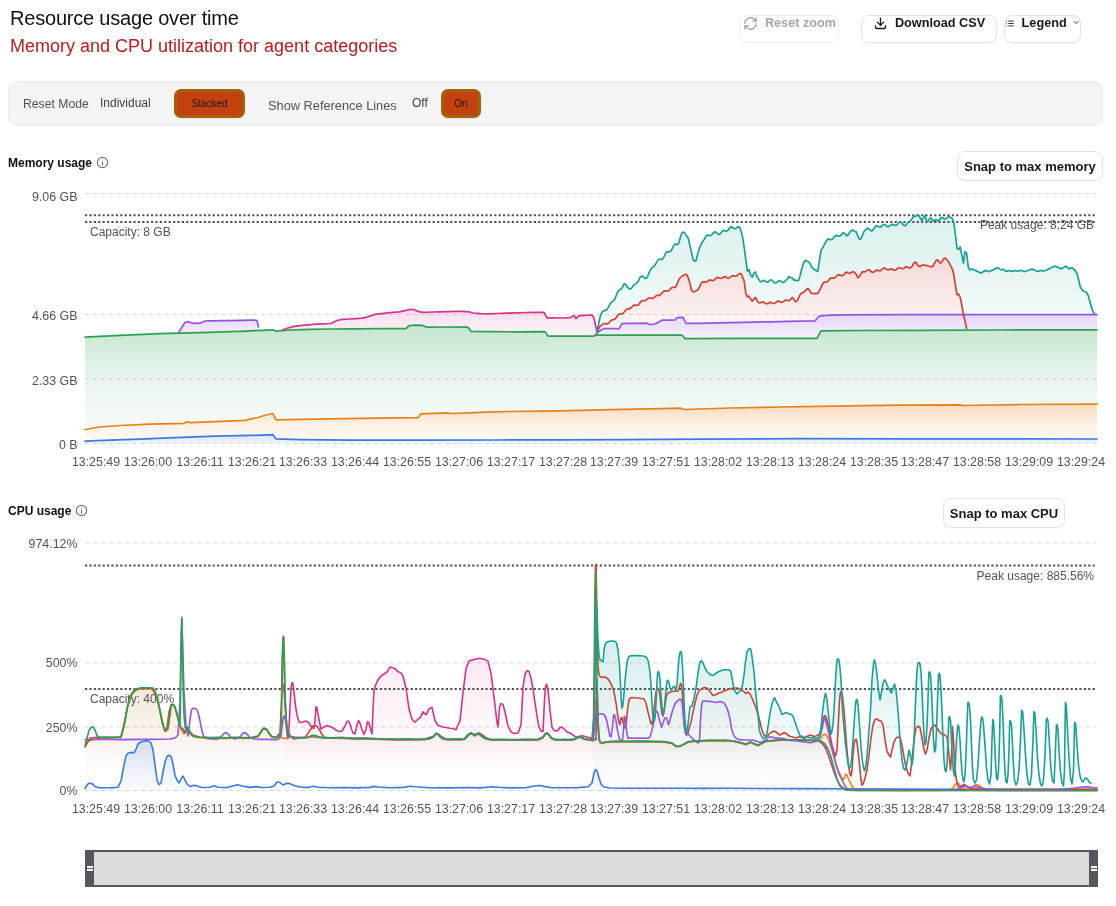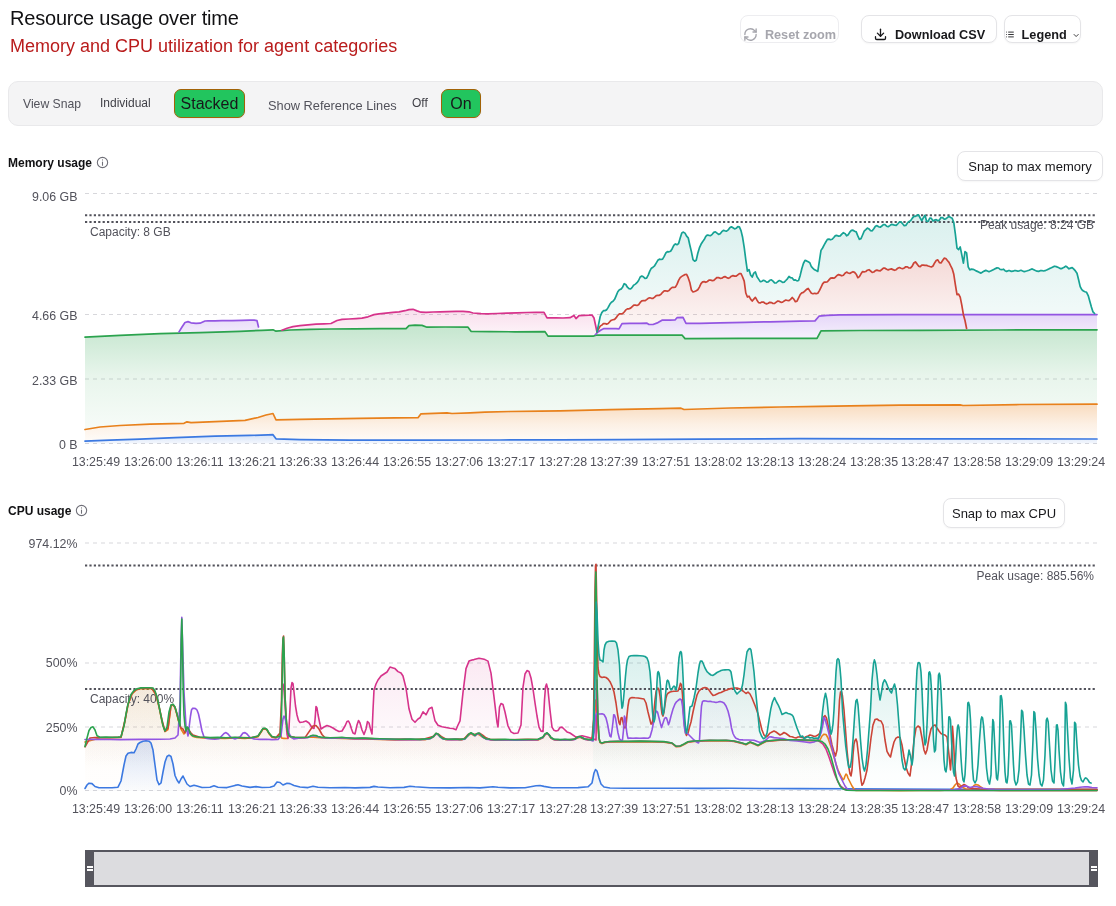--- a/index.html
+++ b/index.html
@@ -1,30 +1,30 @@
 <!DOCTYPE html>
 <html><head><meta charset="utf-8"><title>Resource usage</title><style>
 *{margin:0;padding:0;box-sizing:border-box}
 html,body{background:#fff;width:1116px;height:906px;overflow:hidden}
 body{font-family:"Liberation Sans",sans-serif;position:relative;-webkit-font-smoothing:antialiased}
 .abs{position:absolute}
 h1{left:10px;top:7px;font-size:20px;font-weight:400;color:#111113;letter-spacing:-.2px}
 .sub{left:10px;top:36px;font-size:18px;color:#b91c1c}
-.btn{display:flex;align-items:flex-end;justify-content:center;gap:7px;height:28px;background:#fff;border:1px solid #e4e4e7;border-radius:8px;font-family:"Liberation Sans",sans-serif;font-size:12.7px;font-weight:700;color:#18181b;box-shadow:0 1px 2px rgba(0,0,0,.04)}
+.btn{display:flex;align-items:flex-start;justify-content:center;gap:7px;height:28px;background:#fff;border:1px solid #e4e4e7;border-radius:8px;font-family:"Liberation Sans",sans-serif;font-size:12.7px;font-weight:700;color:#18181b;box-shadow:0 1px 2px rgba(0,0,0,.04)}
 .btn.dis{color:#a6a6ad;border-color:#ededf0;box-shadow:none}
 #b-reset{left:740px;top:15px;width:99px}
 #b-csv{left:861px;top:15px;width:136px}
 #b-legend{left:1004px;top:15px;width:77px}
 .toolbar{left:8px;top:81px;width:1095px;height:45px;background:#f4f4f5;border:1px solid #e9e9eb;border-radius:10px}
 .tb-lab{font-size:12.2px;color:#52525b;position:absolute;top:15px}
 .tb-opt{font-size:12px;font-weight:500;color:#3f3f46;position:absolute;top:14px}
-.pill{position:absolute;top:7px;height:29px;display:flex;align-items:center;justify-content:center;background:#22c55e;border:1px solid #a16207;border-radius:7px;font-size:16px;font-weight:500;color:#18181b;box-shadow:0 1px 2px rgba(0,0,0,.05)}
+.pill{position:absolute;top:7px;height:29px;display:flex;align-items:center;justify-content:center;background:#c2410c;border:3px solid #a16207;border-radius:7px;font-size:10px;font-weight:500;color:#18181b;box-shadow:0 1px 2px rgba(0,0,0,.05)}
 .sect{font-size:12px;font-weight:700;color:#111113}
 .info{display:inline-block;vertical-align:-2px;margin-left:4px}
-.snap{display:flex;align-items:center;justify-content:center;height:30px;background:#fff;border:1px solid #e4e4e7;border-radius:8px;font-size:13px;font-weight:400;color:#18181b;box-shadow:0 1px 2px rgba(0,0,0,.04)}
+.snap{display:flex;align-items:center;justify-content:center;height:30px;background:#fff;border:1px solid #e4e4e7;border-radius:8px;font-size:13px;font-weight:700;color:#18181b;box-shadow:0 1px 2px rgba(0,0,0,.04)}
 .chart{position:absolute;left:0}
 .tk{font-size:12.4px;fill:#52525b}
 .rl{font-size:12px;fill:#52525b}
 .brush{left:85px;top:850px;width:1013px;height:37px;background:#dcdcdf;border-top:2px solid #56565e;border-bottom:2px solid #56565e}
 .handle{position:absolute;top:-2px;width:9px;height:37px;background:#56565e}
 .handle:before{content:"";position:absolute;left:1.5px;top:16px;width:6px;height:1.6px;background:#fff;box-shadow:0 3px 0 #fff}
 </style></head>
 <body>
 <h1 class="abs">Resource usage over time</h1>
 <div class="sub abs">Memory and CPU utilization for agent categories</div>
@@ -49,21 +49,21 @@
     <svg width="15" height="15" viewBox="0 0 24 24" fill="none" stroke="#18181b" stroke-width="2.2" stroke-linecap="round">
       <path d="M9 6h12M9 12h12M9 18h12"></path>
       <path d="M4 6h.01M4 12h.01M4 18h.01"></path>
     </svg>
     <span style="margin-right:-2px">Legend</span>
     <svg width="13" height="13" viewBox="0 0 24 24" fill="none" stroke="#18181b" stroke-width="2.4" stroke-linecap="round" stroke-linejoin="round">
       <path d="M6 9l6 6 6-6"></path>
     </svg>
   </div>
 <div class="toolbar abs">
-  <span class="tb-lab" style="left:14px">View Snap</span>
+  <span class="tb-lab" style="left:14px">Reset Mode</span>
   <span class="tb-opt" style="left:91px">Individual</span>
   <div class="pill" style="left:165px;width:71px">Stacked</div>
   <span class="tb-lab" style="left:259px;font-size:12.8px;top:15.5px">Show Reference Lines</span>
   <span class="tb-opt" style="left:403px">Off</span>
   <div class="pill" style="left:432px;width:40px">On</div>
 </div>
 <div class="abs sect" style="left:8px;top:156px">Memory usage<svg class="info" width="13" height="13" viewBox="0 0 24 24" fill="none" stroke="#6f6f78" stroke-width="2">
       <circle cx="12" cy="12" r="9.5"></circle>
       <path d="M12 11v6" stroke-linecap="round"></path>
       <path d="M12 7.2v.3" stroke-linecap="round"></path>

